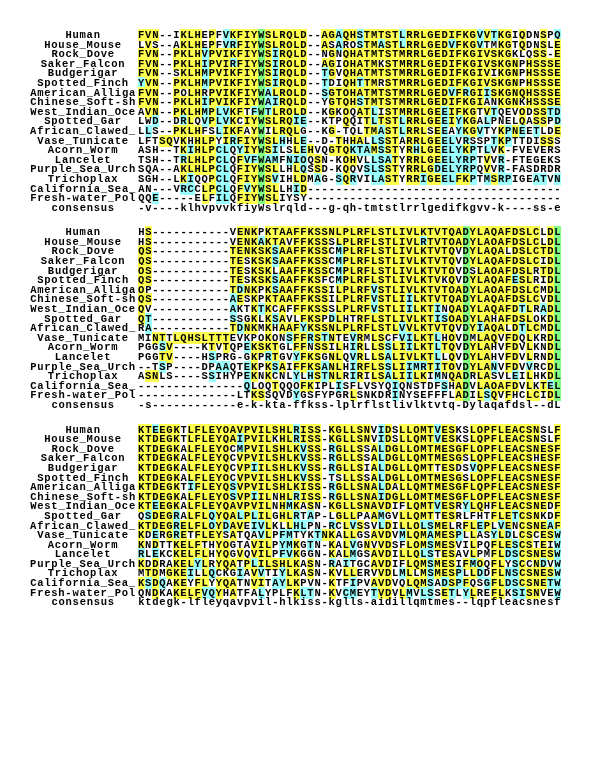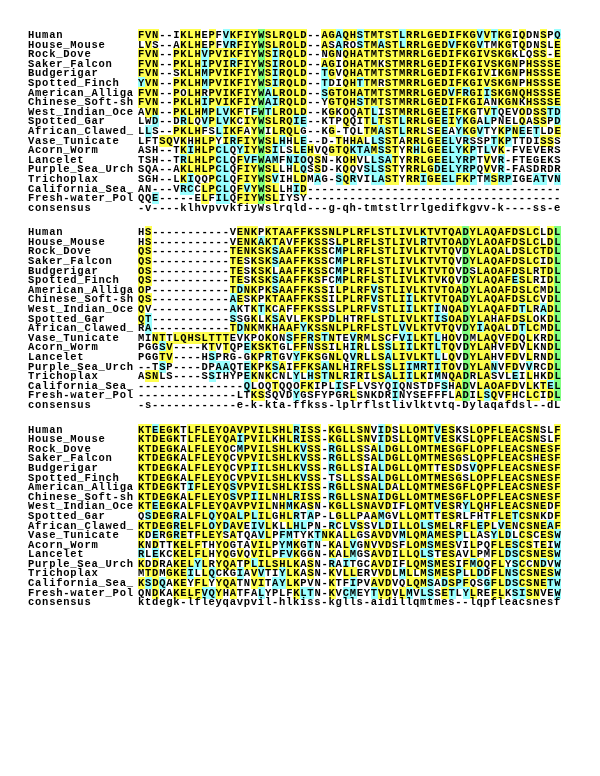--- a/index.html
+++ b/index.html
@@ -6,20 +6,21 @@
   body{width:600px;height:776px;overflow:hidden;position:relative;}
   .alignment{
     position:absolute;left:28px;top:31px;
     font-family:"Liberation Mono",monospace;
     font-weight:bold;
     font-size:10.5px;
     letter-spacing:0.75px;
     line-height:9.6px;
     color:#000;
     white-space:pre;
+    text-align:center;
   }
   .block{margin-bottom:15px;}
   .row{height:9.6px;white-space:pre;}
   .name{display:inline-block;width:110px;vertical-align:top;}
   .seq span{display:inline;}
   .c-match{background:var(--match);}
   .c-sim{background:var(--similar);}
   .c-cons{background:var(--conserved);}
 </style>
 </head>

